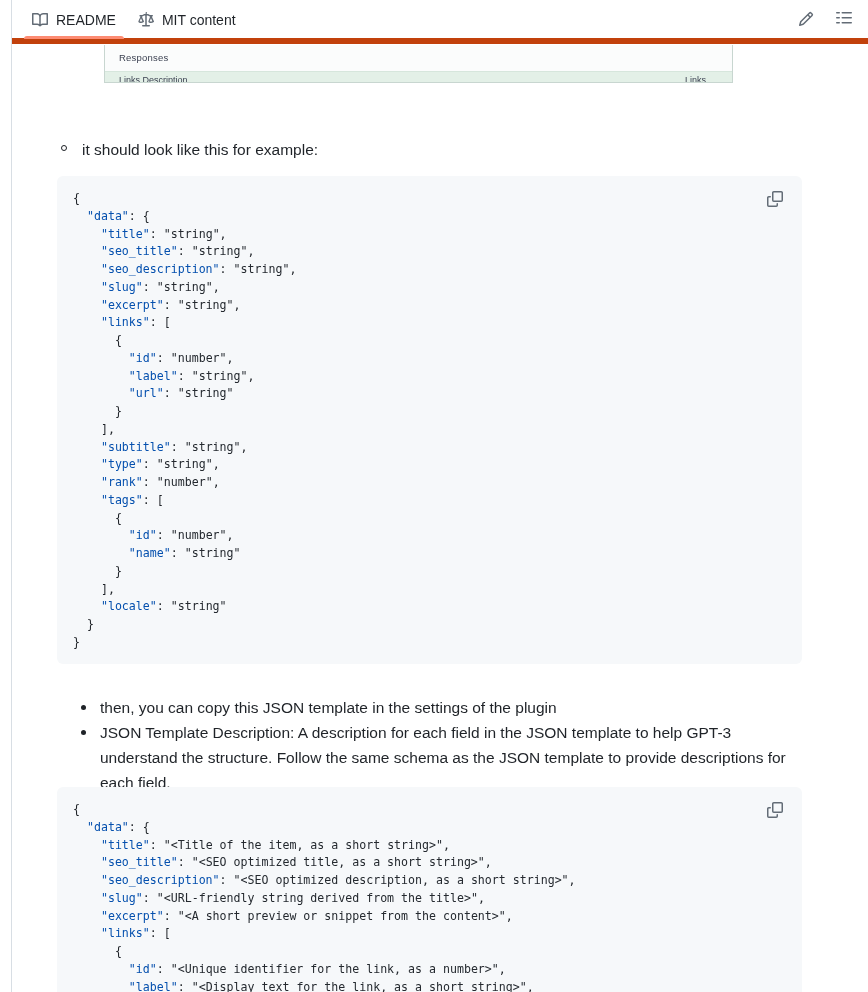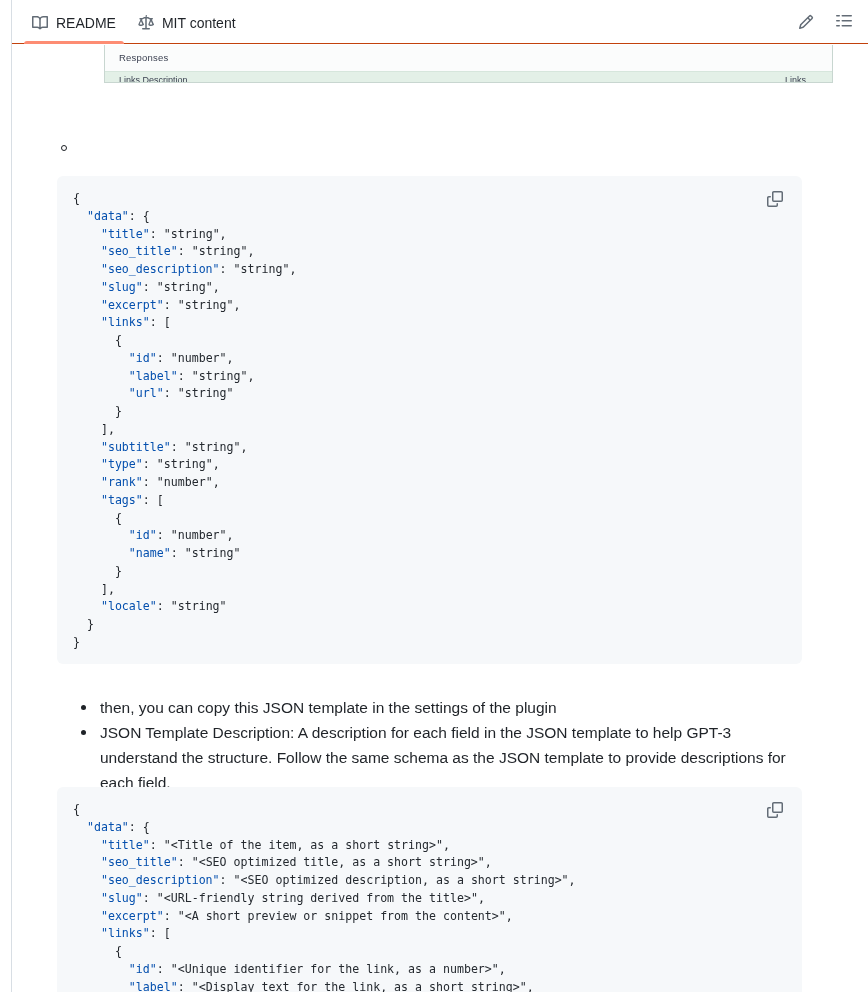--- a/index.html
+++ b/index.html
@@ -25,21 +25,21 @@
     width: 1px;
     background: #d8dee4;
   }
 
   
   .file-header {
     position: absolute;
     left: 12px; right: 0; top: 0;
     height: 44px;
     background: #ffffff;
-    border-bottom: 1px solid #c2410c;
+    border-bottom: 6px solid #c2410c;
     display: flex;
     align-items: center;
     padding: 0 16px 0 20px;
   }
   .tabs { display: flex; align-items: center; gap: 22px; flex: 1; height: 100%; }
   .tab {
     display: flex;
     align-items: center;
     gap: 8px;
     height: 100%;
@@ -75,21 +75,21 @@
     left: 12px; right: 0; top: 45px; bottom: 0;
     background: #ffffff;
     overflow: hidden;
   }
 
   
   .partial-panel {
     position: absolute;
     left: 92px;
     top: 0px;
-    width: 729px;
+    width: 629px;
     height: 38px;
     background: #fbfcfc;
     border: 1px solid #c8d6d0;
     border-top: none;
     overflow: hidden;
   }
   .partial-panel .pp-title {
     font-size: 9.5px;
     color: #3b4151;
     padding: 7px 0 0 14px;
@@ -249,20 +249,21 @@
 
     <div class="partial-panel">
       <div class="pp-title">Responses</div>
       <div class="pp-bar"></div>
       <div class="pp-col-a">Links       Description</div>
       <div class="pp-col-b">Links</div>
     </div>
 
     <div class="nested-item">
       <span class="circ-bullet"></span>
+      <span>it should look like this for example:</span>
     </div>
 
     <div class="code-block" id="code-block-1">
       <span class="copy-btn">
         <svg width="16" height="16" viewBox="0 0 16 16" fill="currentColor">
           <path d="M0 6.75C0 5.784.784 5 1.75 5h1.5a.75.75 0 0 1 0 1.5h-1.5a.25.25 0 0 0-.25.25v7.5c0 .138.112.25.25.25h7.5a.25.25 0 0 0 .25-.25v-1.5a.75.75 0 0 1 1.5 0v1.5A1.75 1.75 0 0 1 9.25 16h-7.5A1.75 1.75 0 0 1 0 14.25Z"></path>
           <path d="M5 1.75C5 .784 5.784 0 6.75 0h7.5C15.216 0 16 .784 16 1.75v7.5A1.75 1.75 0 0 1 14.25 11h-7.5A1.75 1.75 0 0 1 5 9.25Zm1.75-.25a.25.25 0 0 0-.25.25v7.5c0 .138.112.25.25.25h7.5a.25.25 0 0 0 .25-.25v-7.5a.25.25 0 0 0-.25-.25Z"></path>
         </svg>
       </span>
       <pre class="code">{

